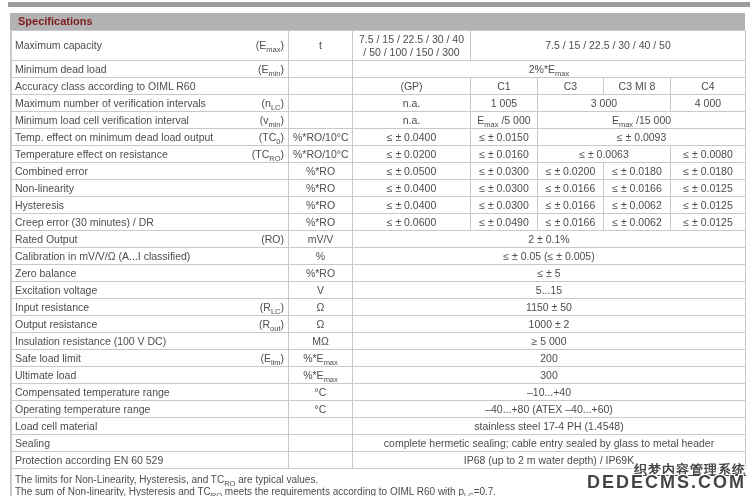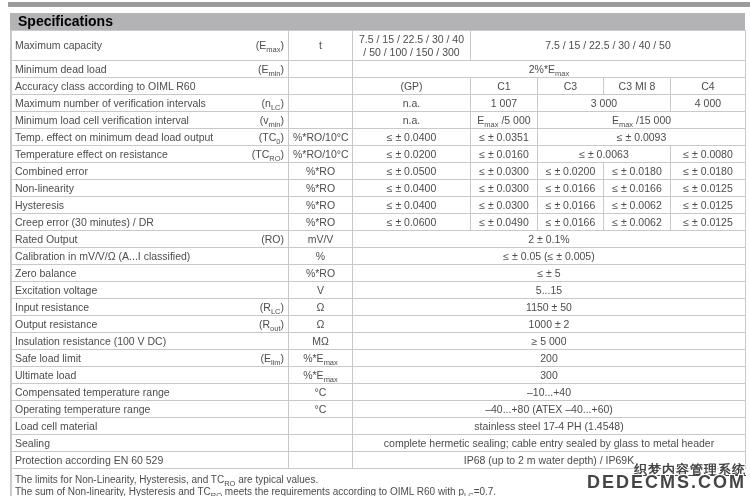--- a/index.html
+++ b/index.html
@@ -5,22 +5,22 @@
   html,body{margin:0;padding:0;}
   body{
     width:750px;height:496px;position:relative;background:#ffffff;
     font-family:"Liberation Sans","DejaVu Sans",sans-serif;
     color:#4d4d4f;overflow:hidden;
   }
   .top-bar{position:absolute;left:8px;top:2px;width:742px;height:5px;background:#9c9c9e;}
   .left-rule{position:absolute;left:10px;top:13px;width:2px;height:483px;background:#cacaca;}
   .content{position:absolute;left:10px;top:13px;width:735px;}
   .spec-title-bar{
-    height:17px;line-height:17px;background:#b3b3b5;color:#000000;
-    font-size:14px;font-weight:bold;padding-left:8px;box-sizing:border-box;
+    height:17px;line-height:17px;background:#b3b3b5;color:#7f1d1d;
+    font-size:11px;font-weight:bold;padding-left:8px;box-sizing:border-box;
   }
   table.spec{
     border-collapse:collapse;table-layout:fixed;width:735px;
     font-size:10.5px;color:#4d4d4f;
   }
   table.spec td{
     border:1px solid #c9c9cb;height:16px;padding:0 4px;
     text-align:center;vertical-align:middle;line-height:1.15;
     overflow:hidden;
   }
@@ -95,21 +95,21 @@
         </tr>
         <tr>
           <td class="param-cell">
             <span class="cell-flex">
               <span>Maximum number of verification intervals</span>
               <span class="sym">(n<sub>LC</sub>)</span>
             </span>
           </td>
           <td></td>
           <td>n.a.</td>
-          <td>1 007</td>
+          <td>1 005</td>
           <td colspan="2">3 000</td>
           <td>4 000</td>
         </tr>
         <tr>
           <td class="param-cell">
             <span class="cell-flex">
               <span>Minimum load cell verification interval</span>
               <span class="sym">(v<sub>min</sub>)</span>
             </span>
           </td>
@@ -120,21 +120,21 @@
         </tr>
         <tr>
           <td class="param-cell">
             <span class="cell-flex">
               <span>Temp. effect on minimum dead load output</span>
               <span class="sym">(TC<sub>0</sub>)</span>
             </span>
           </td>
           <td>%*RO/10°C</td>
           <td>≤ ± 0.0400</td>
-          <td>≤ ± 0.0351</td>
+          <td>≤ ± 0.0150</td>
           <td colspan="3">≤ ± 0.0093</td>
         </tr>
         <tr>
           <td class="param-cell">
             <span class="cell-flex">
               <span>Temperature effect on resistance</span>
               <span class="sym">(TC<sub>RO</sub>)</span>
             </span>
           </td>
           <td>%*RO/10°C</td>

